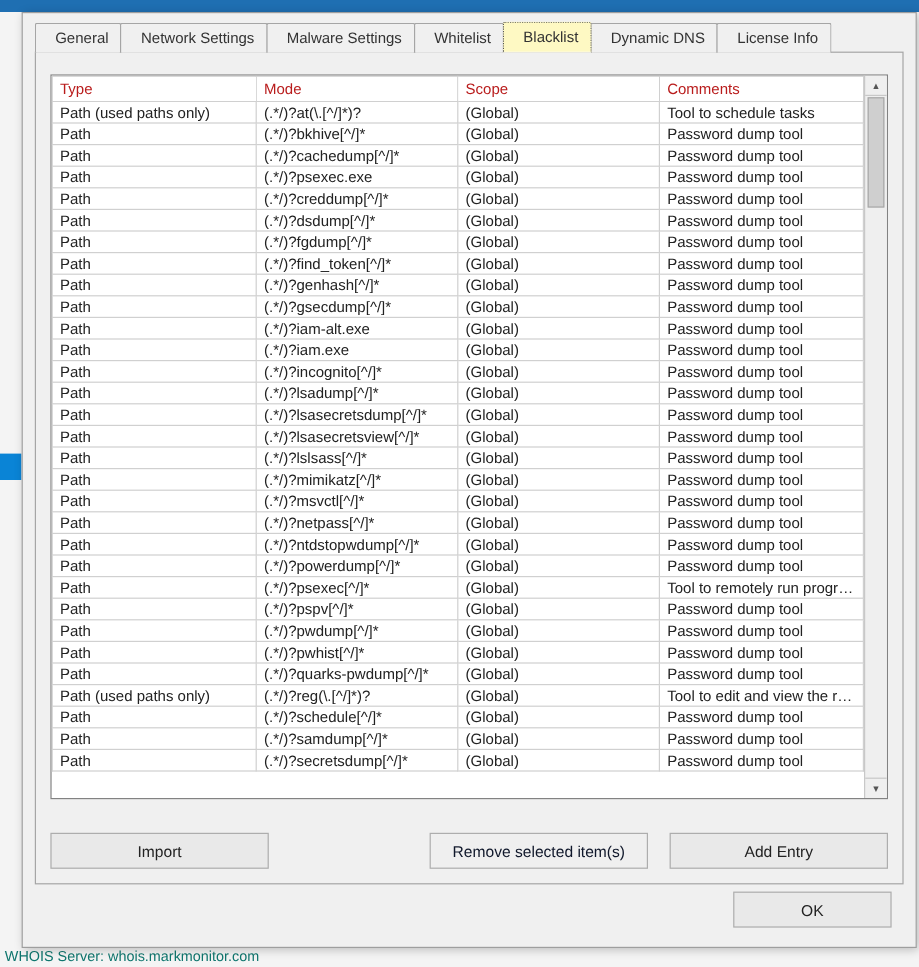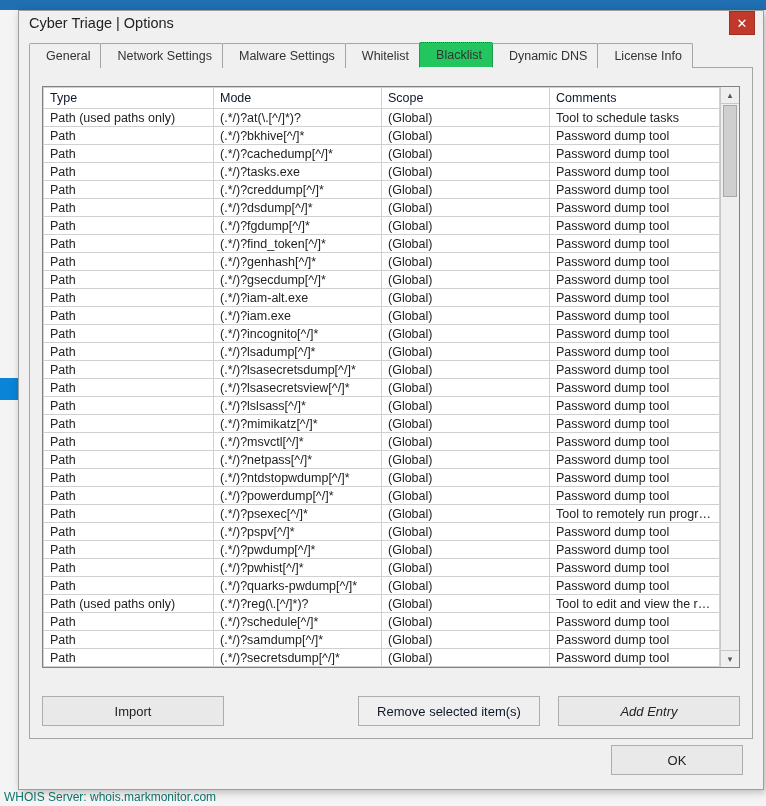--- a/index.html
+++ b/index.html
@@ -11,64 +11,57 @@
   .whois{position:absolute;left:4px;bottom:2px;font-size:12px;color:#0f766e;}
 
   .dialog{position:absolute;left:18px;top:10px;right:2px;bottom:16px;background:#f0f0f0;border:1px solid #9e9e9e;box-shadow:2px 2px 8px rgba(0,0,0,.25);display:flex;flex-direction:column;}
   .titlebar{height:36px;display:flex;align-items:center;padding:0 8px 0 10px;font-size:14.5px;color:#222;}
   .titlebar .spacer{flex:1;}
   .close-btn{width:24px;height:22px;background:#c0392b;color:#fff;display:flex;align-items:center;justify-content:center;font-size:13px;border:1px solid #9c2f22;cursor:pointer;}
   .client{flex:1;display:flex;flex-direction:column;padding:6px 10px 10px 10px;}
 
   .tabstrip{display:flex;align-items:flex-end;gap:0;margin-bottom:0;}
   .tab{padding:5px 10px 5px 16px;border:1px solid #a5a5a5;border-bottom:none;background:#f0f0f0;margin-right:-1px;font-size:12.5px;color:#333;border-top-left-radius:2px;border-top-right-radius:2px;cursor:pointer;position:relative;top:1px;}
-  .tab.selected{background:#22c55e;border:1px dotted #555;border-bottom:1px solid #fff;z-index:2;font-weight:400;}
+  .tab.selected{background:#fef9c3;border:1px dotted #555;border-bottom:1px solid #fff;z-index:2;font-weight:400;}
   .tabpage{flex:1;border:1px solid #a5a5a5;background:#f0f0f0;display:flex;flex-direction:column;padding:18px 12px 12px 12px;}
 
   .tablewrap{flex:1;border:1px solid #828282;background:#fff;display:flex;overflow:hidden;}
   table{border-collapse:collapse;width:100%;table-layout:fixed;font-size:12.5px;}
-  thead th{background:#fff;border:1px solid #d0d0d0;padding:3px 6px;text-align:left;font-weight:400;color:#0f172a;position:sticky;top:0;}
+  thead th{background:#fff;border:1px solid #d0d0d0;padding:3px 6px;text-align:left;font-weight:400;color:#b91c1c;position:sticky;top:0;}
   tbody td{border:1px solid #d0d0d0;padding:1.5px 6px;white-space:nowrap;overflow:hidden;text-overflow:ellipsis;}
   .col-type{width:170px;}
   .col-rule{width:168px;}
   .col-scope{width:168px;}
   .col-comm{}
   .scrollcol{width:18px;background:#efefef;border-left:1px solid #c8c8c8;position:relative;}
   .scroll-up,.scroll-dn{position:absolute;left:0;right:0;height:16px;display:flex;align-items:center;justify-content:center;font-size:9px;color:#555;}
   .scroll-up{top:0;border-bottom:1px solid #c8c8c8;}
   .scroll-dn{bottom:0;border-top:1px solid #c8c8c8;}
   .scroll-thumb{position:absolute;left:2px;right:2px;top:18px;height:90px;background:#cfcfcf;border:1px solid #a8a8a8;}
   .tbody-scroll{flex:1;overflow:hidden;}
 
   .btnrow{display:flex;gap:18px;margin-top:28px;}
   .btn{height:28px;border:1px solid #adadad;background:#e9e9e9;font-size:13px;display:flex;align-items:center;justify-content:center;cursor:pointer;}
   .btn.import{width:180px;}
   .btn.remove{width:180px;margin-left:auto;color:#0f172a;background:#efefef;cursor:default;}
-  .btn.add{width:180px;font-style:italic;}
+  .btn.add{width:180px;}
   .okrow{display:flex;justify-content:flex-end;padding:6px 10px 6px 0;}
   .btn.ok{width:130px;}
 </style>
 </head>
 <body>
 
 <div class="desktop">
   <div class="bg-strip">
     <div class="bg-top"></div>
     <div class="bg-sel"></div>
   </div>
   <div class="whois">WHOIS Server: whois.markmonitor.com</div>
 
   <div class="dialog">
-    <div class="titlebar">
-      <span>Cyber Triage | Options</span>
-      <span class="spacer"></span>
-      <div class="close-btn">
-        <span>✕</span>
-      </div>
-    </div>
 
     <div class="client">
       <div class="tabstrip" id="tabstrip">
           <div class="tab">General</div>
           <div class="tab">Network Settings</div>
           <div class="tab">Malware Settings</div>
           <div class="tab">Whitelist</div>
           <div class="tab selected">Blacklist</div>
           <div class="tab">Dynamic DNS</div>
           <div class="tab">License Info</div>
@@ -106,21 +99,21 @@
                     <td>Password dump tool</td>
                   </tr>
                   <tr>
                     <td>Path</td>
                     <td>(.*/)?cachedump[^/]*</td>
                     <td>(Global)</td>
                     <td>Password dump tool</td>
                   </tr>
                   <tr>
                     <td>Path</td>
-                    <td>(.*/)?tasks.exe</td>
+                    <td>(.*/)?psexec.exe</td>
                     <td>(Global)</td>
                     <td>Password dump tool</td>
                   </tr>
                   <tr>
                     <td>Path</td>
                     <td>(.*/)?creddump[^/]*</td>
                     <td>(Global)</td>
                     <td>Password dump tool</td>
                   </tr>
                   <tr>

